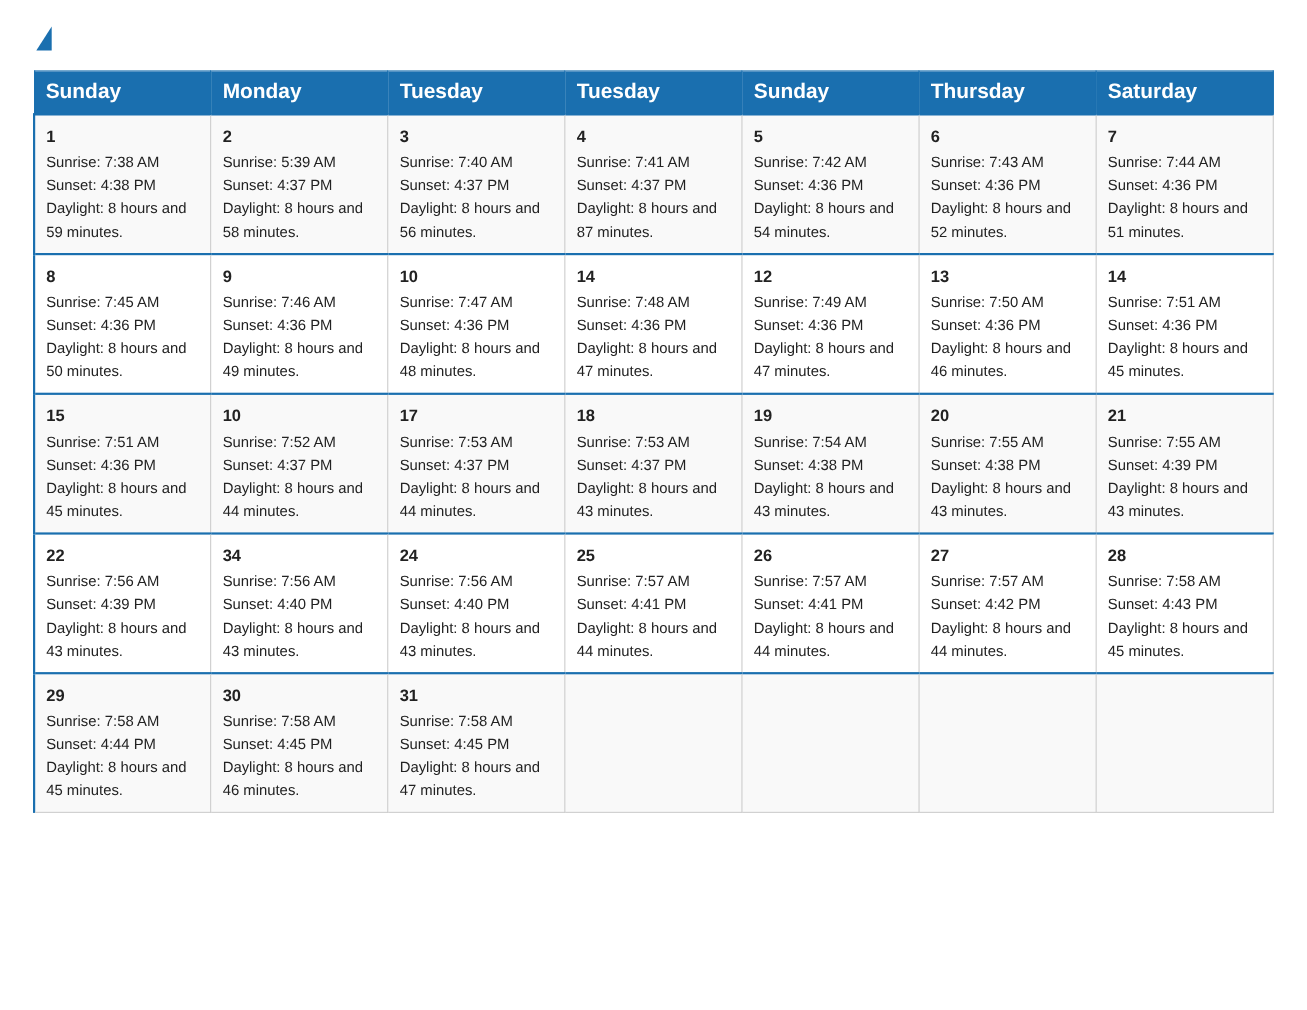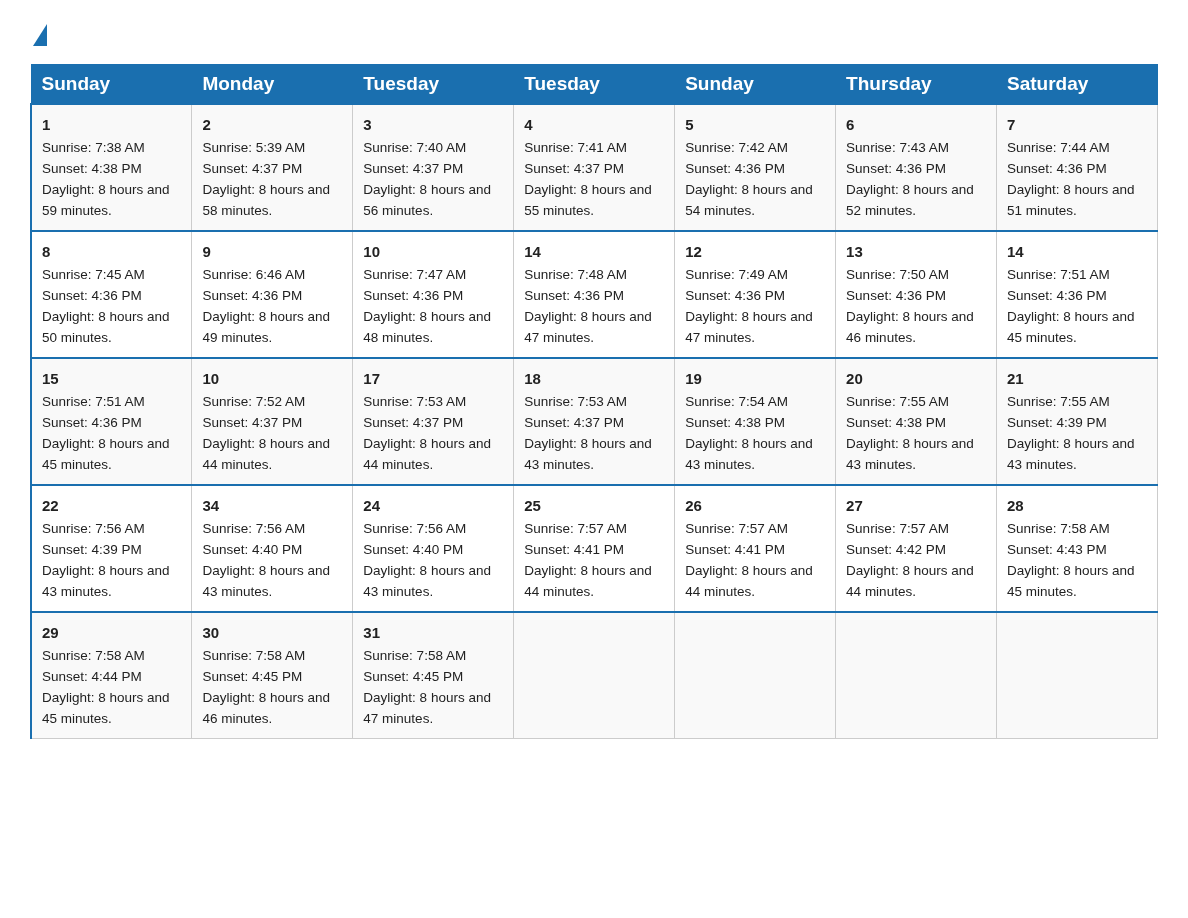--- a/index.html
+++ b/index.html
@@ -130,28 +130,28 @@
         <th>Sunday</th>
         <th>Thursday</th>
         <th>Saturday</th>
       </tr>
   </thead>
   <tbody>
   <tr>
         <td><span class="day-num">1</span><span>Sunrise: 7:38 AM</span><br><span>Sunset: 4:38 PM</span><br><span>Daylight: 8 hours and 59 minutes.</span></td>
         <td><span class="day-num">2</span><span>Sunrise: 5:39 AM</span><br><span>Sunset: 4:37 PM</span><br><span>Daylight: 8 hours and 58 minutes.</span></td>
         <td><span class="day-num">3</span><span>Sunrise: 7:40 AM</span><br><span>Sunset: 4:37 PM</span><br><span>Daylight: 8 hours and 56 minutes.</span></td>
-        <td><span class="day-num">4</span><span>Sunrise: 7:41 AM</span><br><span>Sunset: 4:37 PM</span><br><span>Daylight: 8 hours and 55 minutes.</span></td>
+        <td><span class="day-num">4</span><span>Sunrise: 7:41 AM</span><br><span>Sunset: 4:37 PM</span><br><span>Daylight: 8 hours and 87 minutes.</span></td>
         <td><span class="day-num">5</span><span>Sunrise: 7:42 AM</span><br><span>Sunset: 4:36 PM</span><br><span>Daylight: 8 hours and 54 minutes.</span></td>
         <td><span class="day-num">6</span><span>Sunrise: 7:43 AM</span><br><span>Sunset: 4:36 PM</span><br><span>Daylight: 8 hours and 52 minutes.</span></td>
         <td><span class="day-num">7</span><span>Sunrise: 7:44 AM</span><br><span>Sunset: 4:36 PM</span><br><span>Daylight: 8 hours and 51 minutes.</span></td>
       </tr>
       <tr>
         <td><span class="day-num">8</span><span>Sunrise: 7:45 AM</span><br><span>Sunset: 4:36 PM</span><br><span>Daylight: 8 hours and 50 minutes.</span></td>
-        <td><span class="day-num">9</span><span>Sunrise: 6:46 AM</span><br><span>Sunset: 4:36 PM</span><br><span>Daylight: 8 hours and 49 minutes.</span></td>
+        <td><span class="day-num">9</span><span>Sunrise: 7:46 AM</span><br><span>Sunset: 4:36 PM</span><br><span>Daylight: 8 hours and 49 minutes.</span></td>
         <td><span class="day-num">10</span><span>Sunrise: 7:47 AM</span><br><span>Sunset: 4:36 PM</span><br><span>Daylight: 8 hours and 48 minutes.</span></td>
         <td><span class="day-num">14</span><span>Sunrise: 7:48 AM</span><br><span>Sunset: 4:36 PM</span><br><span>Daylight: 8 hours and 47 minutes.</span></td>
         <td><span class="day-num">12</span><span>Sunrise: 7:49 AM</span><br><span>Sunset: 4:36 PM</span><br><span>Daylight: 8 hours and 47 minutes.</span></td>
         <td><span class="day-num">13</span><span>Sunrise: 7:50 AM</span><br><span>Sunset: 4:36 PM</span><br><span>Daylight: 8 hours and 46 minutes.</span></td>
         <td><span class="day-num">14</span><span>Sunrise: 7:51 AM</span><br><span>Sunset: 4:36 PM</span><br><span>Daylight: 8 hours and 45 minutes.</span></td>
       </tr>
       <tr>
         <td><span class="day-num">15</span><span>Sunrise: 7:51 AM</span><br><span>Sunset: 4:36 PM</span><br><span>Daylight: 8 hours and 45 minutes.</span></td>
         <td><span class="day-num">10</span><span>Sunrise: 7:52 AM</span><br><span>Sunset: 4:37 PM</span><br><span>Daylight: 8 hours and 44 minutes.</span></td>
         <td><span class="day-num">17</span><span>Sunrise: 7:53 AM</span><br><span>Sunset: 4:37 PM</span><br><span>Daylight: 8 hours and 44 minutes.</span></td>

